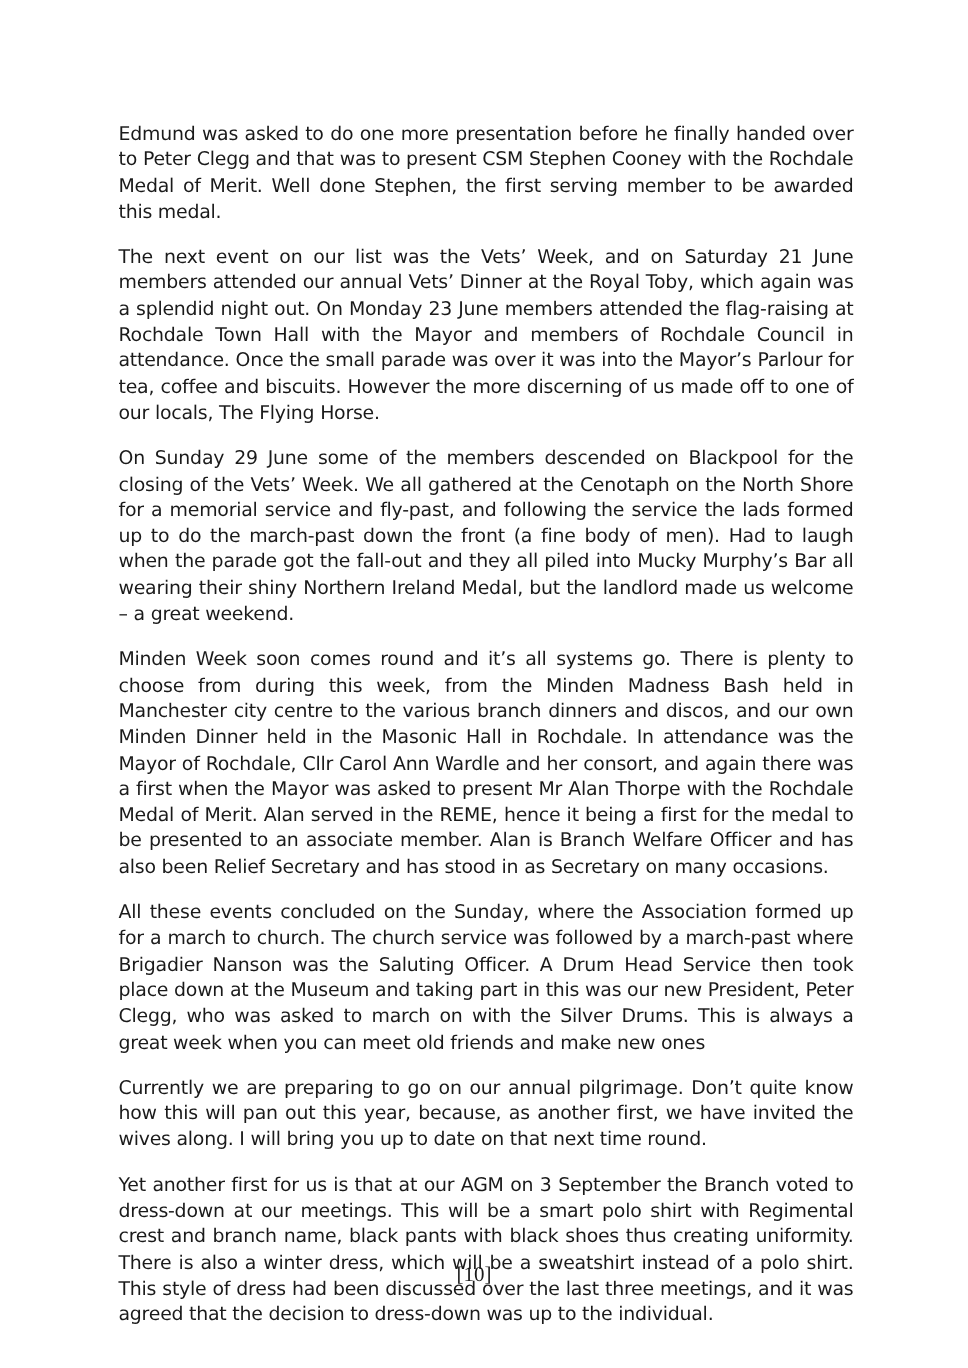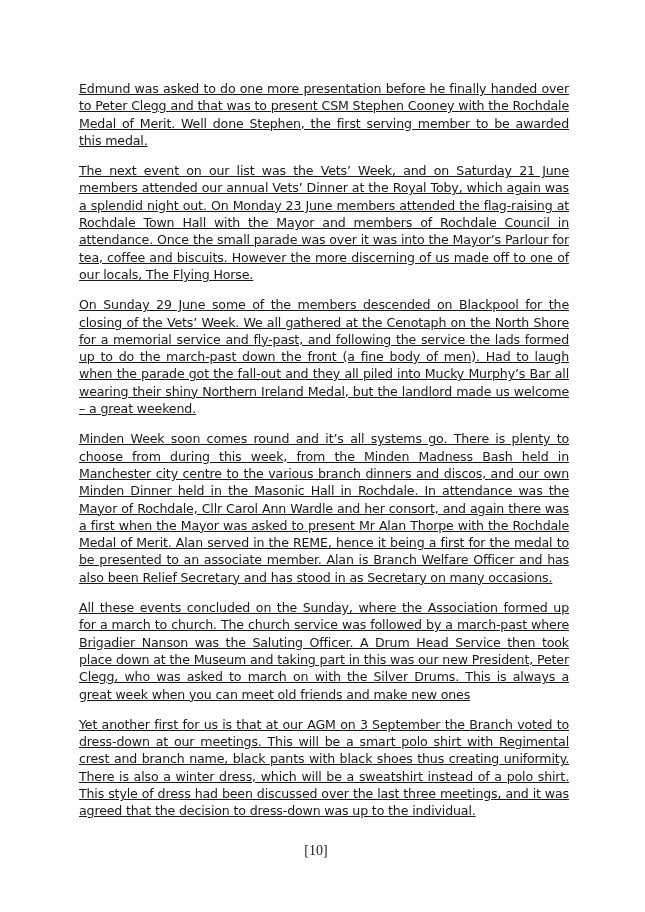--- a/index.html
+++ b/index.html
@@ -11,21 +11,20 @@
     width: 490px;
     font-family: "DejaVu Sans", sans-serif;
     font-size: 12.6px;
     line-height: 17.3px;
     color: #1a1a1a;
   }
   .para {
     margin: 0 0 13px 0;
     text-align: justify;
     letter-spacing: -0.15px;
-    text-decoration: underline;
   }
   .page-number {
     position: absolute;
     left: 0;
     width: 632px;
     top: 843px;
     text-align: center;
     font-family: "Liberation Serif", serif;
     font-size: 14px;
     color: #1a1a1a;
@@ -33,16 +32,17 @@
 </style>
 </head>
 <body>
 
 <div class="page">
   <p class="para">Edmund was asked to do one more presentation before he finally handed over to Peter Clegg and that was to present CSM Stephen Cooney with the Rochdale Medal of Merit.  Well done Stephen, the first serving member to be awarded this medal.</p>
   <p class="para">The next event on our list was the Vets’ Week, and on Saturday 21 June members attended our annual Vets’ Dinner at the Royal Toby, which again was a splendid night out.  On Monday 23 June members attended the flag-raising at Rochdale Town Hall with the Mayor and members of Rochdale Council in attendance.  Once the small parade was over it was into the Mayor’s Parlour for tea, coffee and biscuits.  However the more discerning of us made off to one of our locals, The Flying Horse.</p>
   <p class="para">On Sunday 29 June some of the members descended on Blackpool for the closing of the Vets’ Week.  We all gathered at the Cenotaph on the North Shore for a memorial service and fly-past, and following the service the lads formed up to do the march-past down the front (a fine body of men).  Had to laugh when the parade got the fall-out and they all piled into Mucky Murphy’s Bar all wearing their shiny Northern Ireland Medal, but the landlord made us welcome – a great weekend.</p>
   <p class="para">Minden Week soon comes round and it’s all systems go.  There is plenty to choose from during this week, from the Minden Madness Bash held in Manchester city centre to the various branch dinners and discos, and our own Minden Dinner held in the Masonic Hall in Rochdale.  In attendance was the Mayor of Rochdale, Cllr Carol Ann Wardle and her consort, and again there was a first when the Mayor was asked to present Mr Alan Thorpe with the Rochdale Medal of Merit.  Alan served in the REME, hence it being a first for the medal to be presented to an associate member.  Alan is Branch Welfare Officer and has also been Relief Secretary and has stood in as Secretary on many occasions.</p>
   <p class="para">All these events concluded on the Sunday, where the Association formed up for a march to church.  The church service was followed by a march-past where Brigadier Nanson was the Saluting Officer.  A Drum Head Service then took place down at the Museum and taking part in this was our new President, Peter Clegg, who was asked to march on with the Silver Drums.  This is always a great week when you can meet old friends and make new ones</p>
+  <p class="para">Currently we are preparing to go on our annual pilgrimage.  Don’t quite know how this will pan out this year, because, as another first, we have invited the wives along.  I will bring you up to date on that next time round.</p>
   <p class="para">Yet another first for us is that at our AGM on 3 September the Branch voted to dress-down at our meetings.  This will be a smart polo shirt with Regimental crest and branch name, black pants with black shoes thus creating uniformity.  There is also a winter dress, which will be a sweatshirt instead of a polo shirt.  This style of dress had been discussed over the last three meetings, and it was agreed that the decision to dress-down was up to the individual.</p>
 </div>
 
 <div class="page-number">[10]</div>
 
 </body></html>

